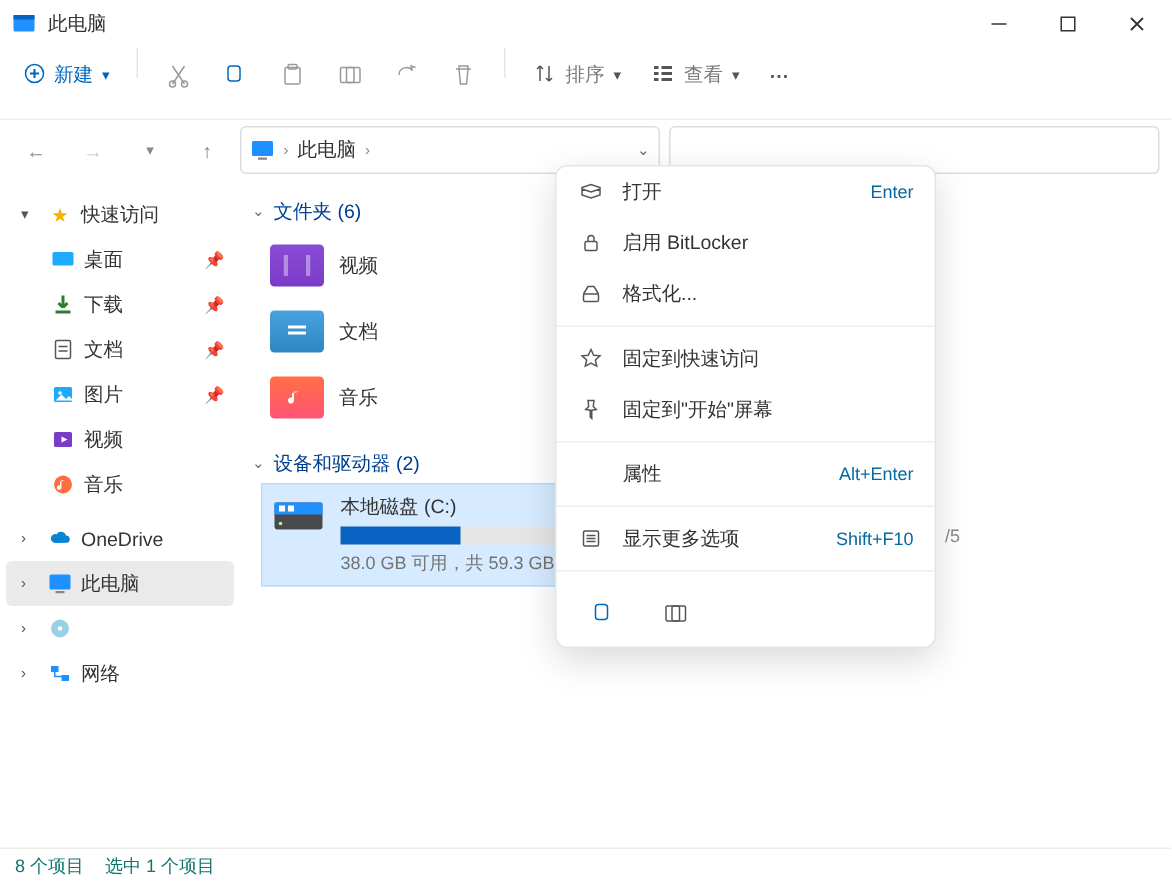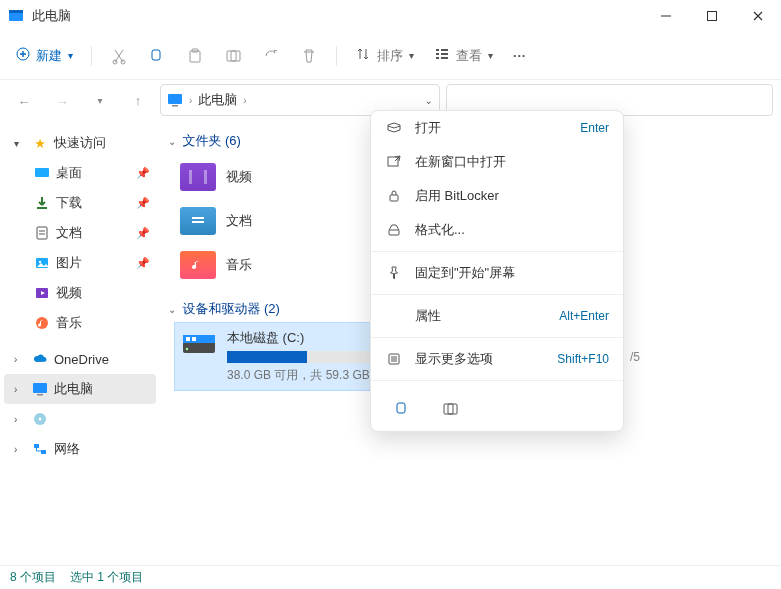--- a/index.html
+++ b/index.html
@@ -6,21 +6,21 @@
   body { width: 781px; height: 589px; background: #fff; font-size: 13px; color: #333; position: relative; overflow: hidden; }
 
   
   .titlebar { height: 32px; display: flex; align-items: center; padding-left: 8px; }
   .titlebar .ticon { width: 16px; height: 16px; margin-right: 8px; display:inline-flex; }
   .titlebar .ttext { font-size: 13px; }
   .winbtns { margin-left: auto; display: flex; }
   .winbtn { width: 46px; height: 32px; display: flex; align-items: center; justify-content: center; color:#333; }
 
   
-  .toolbar { height: 48px; display:flex; align-items:center; padding: 0 8px; gap: 4px; border-bottom: 1px solid #eee; }
+  .toolbar { height: 48px; display:flex; padding: 0 8px; gap: 4px; border-bottom: 1px solid #eee; }
   .tbtn { height: 36px; padding: 0 8px; display:flex; align-items:center; gap:6px; border-radius:4px; color:#7a7a7a; }
   .tbtn.primary { color:#0067c0; }
   .tsep { width:1px; height: 20px; background:#e5e5e5; margin: 0 6px; }
   .ticonbtn svg { width:18px; height:18px; }
 
   
   .navrow { height: 40px; display:flex; align-items:center; gap:6px; padding: 0 8px; }
   .navarrow { width:32px; height:32px; display:flex; align-items:center; justify-content:center; color:#888; border-radius:4px; }
   .addrbar { flex:0 0 280px; height:32px; border:1px solid #ddd; border-radius:4px; display:flex; align-items:center; padding:0 6px; gap:6px; }
   .addrbar .chev { margin-left:auto; color:#666; }
@@ -370,45 +370,44 @@
         <svg width="16" height="16" viewBox="0 0 16 16">
           <path d="M2 5l6-2 6 2v1l-6 2-6-2zM2 6v4l6 2 6-2V6" fill="none" stroke="#555"></path>
         </svg>
       </span>
     <span>打开</span>
     <span class="ctxshort">Enter</span>
   </div>
   <div class="ctxitem">
     <span class="ctxicon">
         <svg width="16" height="16" viewBox="0 0 16 16">
-          <rect x="2" y="3" width="10" height="9" fill="none" stroke="#555"></rect>
-          <path d="M9 3l5-1-1 5M14 2L9 7" stroke="#555" fill="none"></path>
-        </svg>
-      </span>
-    <span>在新窗口中打开</span>
-  </div>
-  <div class="ctxitem">
-    <span class="ctxicon">
-        <svg width="16" height="16" viewBox="0 0 16 16">
           <rect x="4" y="7" width="8" height="6" rx="1" fill="none" stroke="#555"></rect>
           <path d="M6 7V5a2 2 0 1 1 4 0v2" fill="none" stroke="#555"></path>
         </svg>
       </span>
     <span>启用 BitLocker</span>
   </div>
   <div class="ctxitem">
     <span class="ctxicon">
         <svg width="16" height="16" viewBox="0 0 16 16">
           <rect x="3" y="8" width="10" height="5" rx="1" fill="none" stroke="#555"></rect>
           <path d="M3 8l3-5h4l3 5" fill="none" stroke="#555"></path>
         </svg>
       </span>
     <span>格式化...</span>
   </div>
   <div class="ctxsep"></div>
+  <div class="ctxitem">
+    <span class="ctxicon">
+        <svg width="16" height="16" viewBox="0 0 16 16">
+          <path d="M8 2l1.8 3.8 4.2.4-3.1 2.8.9 4.1L8 11l-3.8 2.1.9-4.1L2 6.2l4.2-.4z" fill="none" stroke="#555"></path>
+        </svg>
+      </span>
+    <span>固定到快速访问</span>
+  </div>
   <div class="ctxitem">
     <span class="ctxicon">
         <svg width="16" height="16" viewBox="0 0 16 16">
           <path d="M6 2h4l-.5 4 2 2-3 .5V14l-1-1V8.5L4.5 8l2-2z" fill="none" stroke="#555"></path>
         </svg>
       </span>
     <span>固定到"开始"屏幕</span>
   </div>
   <div class="ctxsep"></div>
   <div class="ctxitem">

